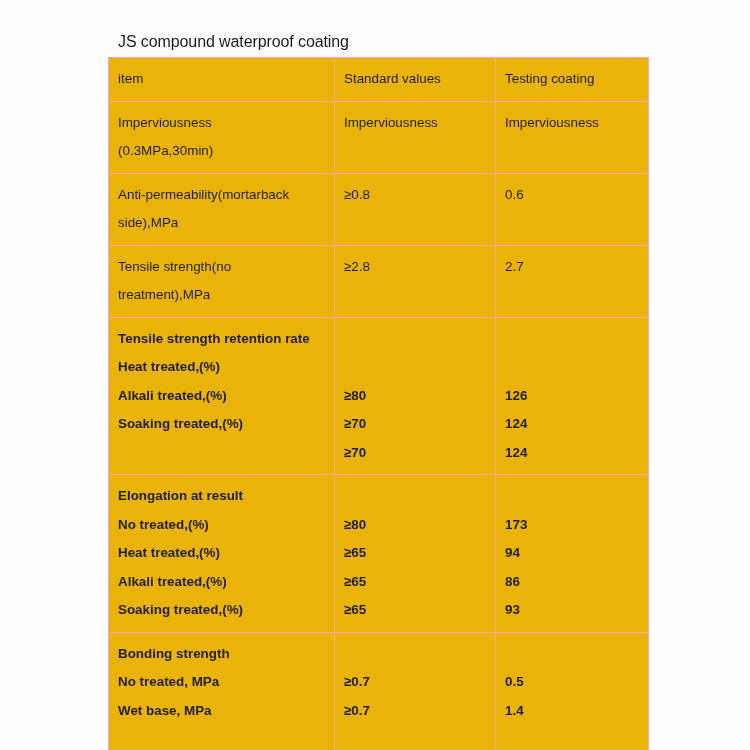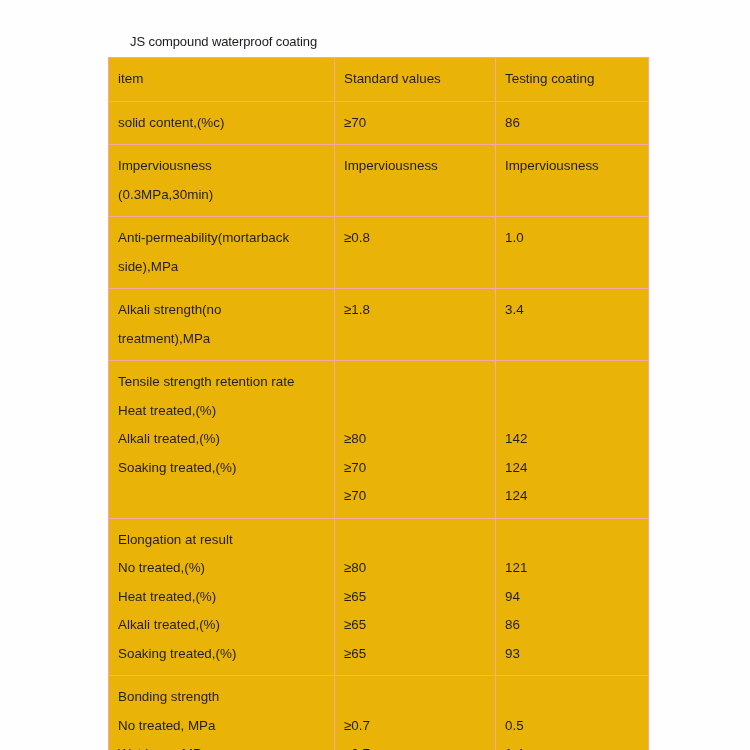--- a/index.html
+++ b/index.html
@@ -17,23 +17,23 @@
 
   #sheet {
     position: relative;
     width: 750px;
     height: 750px;
   }
 
   
   #doc-title {
     position: absolute;
-    left: 130px;
+    left: 118px;
     top: 31px;
-    font-size: 13px;
+    font-size: 16px;
     line-height: 21px;
     letter-spacing: -0.1px;
     color: #1d1b1a;
     white-space: nowrap;
   }
 
   
   #spec-table {
     position: absolute;
     left: 108px;
@@ -66,20 +66,21 @@
   }
 
   
   .twoline {
     line-height: 28.5px;
   }
 
   
   .stack {
     line-height: 28.5px;
+    font-weight: bold;
   }
   .stack .ln { display: block; white-space: nowrap; }
   .stack .ln.blank { color: transparent; }
 
   
   .h-head   { height: 31px; }
   .h-solid  { height: 30px; }
   .h-imperv { height: 58px; }
   .h-anti   { height: 56px; }
   .h-tens   { height: 55px; }
@@ -113,37 +114,20 @@
               <div class="line">Standard values</div>
             </div>
         </td>
         <td>
           <div class="cellpad">
               <div class="line">Testing coating</div>
             </div>
         </td>
       </tr>
 
-      <tr class="h-solid">
-        <td>
-          <div class="cellpad">
-              <div class="line">solid content,(%c)</div>
-            </div>
-        </td>
-        <td>
-          <div class="cellpad">
-              <div class="line">≥70</div>
-            </div>
-        </td>
-        <td>
-          <div class="cellpad">
-              <div class="line">86</div>
-            </div>
-        </td>
-      </tr>
 
       <tr class="h-imperv">
         <td>
           <div class="cellpad twoline">
             <div class="line">Imperviousness</div>
             <div class="line">(0.3MPa,30min)</div>
           </div>
         </td>
         <td>
           <div class="cellpad">
@@ -164,40 +148,40 @@
             <div class="line">side),MPa</div>
           </div>
         </td>
         <td>
           <div class="cellpad">
               <div class="line">≥0.8</div>
             </div>
         </td>
         <td>
           <div class="cellpad">
-              <div class="line">1.0</div>
+              <div class="line">0.6</div>
             </div>
         </td>
       </tr>
 
       <tr class="h-tens">
         <td>
           <div class="cellpad twoline">
-            <div class="line">Alkali strength(no</div>
+            <div class="line">Tensile strength(no</div>
             <div class="line">treatment),MPa</div>
           </div>
         </td>
         <td>
           <div class="cellpad">
-              <div class="line">≥1.8</div>
-            </div>
-        </td>
-        <td>
-          <div class="cellpad">
-              <div class="line">3.4</div>
+              <div class="line">≥2.8</div>
+            </div>
+        </td>
+        <td>
+          <div class="cellpad">
+              <div class="line">2.7</div>
             </div>
         </td>
       </tr>
 
       <tr class="h-reten">
         <td>
           <div class="cellpad stack">
             <span class="ln">Tensile strength retention rate</span>
             <span class="ln">Heat treated,(%)</span>
             <span class="ln">Alkali treated,(%)</span>
@@ -211,21 +195,21 @@
             <span class="ln blank">&nbsp;</span>
             <span class="ln">≥80</span>
             <span class="ln">≥70</span>
             <span class="ln">≥70</span>
           </div>
         </td>
         <td>
           <div class="cellpad stack">
             <span class="ln blank">&nbsp;</span>
             <span class="ln blank">&nbsp;</span>
-            <span class="ln">142</span>
+            <span class="ln">126</span>
             <span class="ln">124</span>
             <span class="ln">124</span>
           </div>
         </td>
       </tr>
 
       <tr class="h-elong">
         <td>
           <div class="cellpad stack">
             <span class="ln">Elongation at result</span>
@@ -240,21 +224,21 @@
             <span class="ln blank">&nbsp;</span>
             <span class="ln">≥80</span>
             <span class="ln">≥65</span>
             <span class="ln">≥65</span>
             <span class="ln">≥65</span>
           </div>
         </td>
         <td>
           <div class="cellpad stack">
             <span class="ln blank">&nbsp;</span>
-            <span class="ln">121</span>
+            <span class="ln">173</span>
             <span class="ln">94</span>
             <span class="ln">86</span>
             <span class="ln">93</span>
           </div>
         </td>
       </tr>
 
       <tr class="h-bond">
         <td>
           <div class="cellpad stack">

